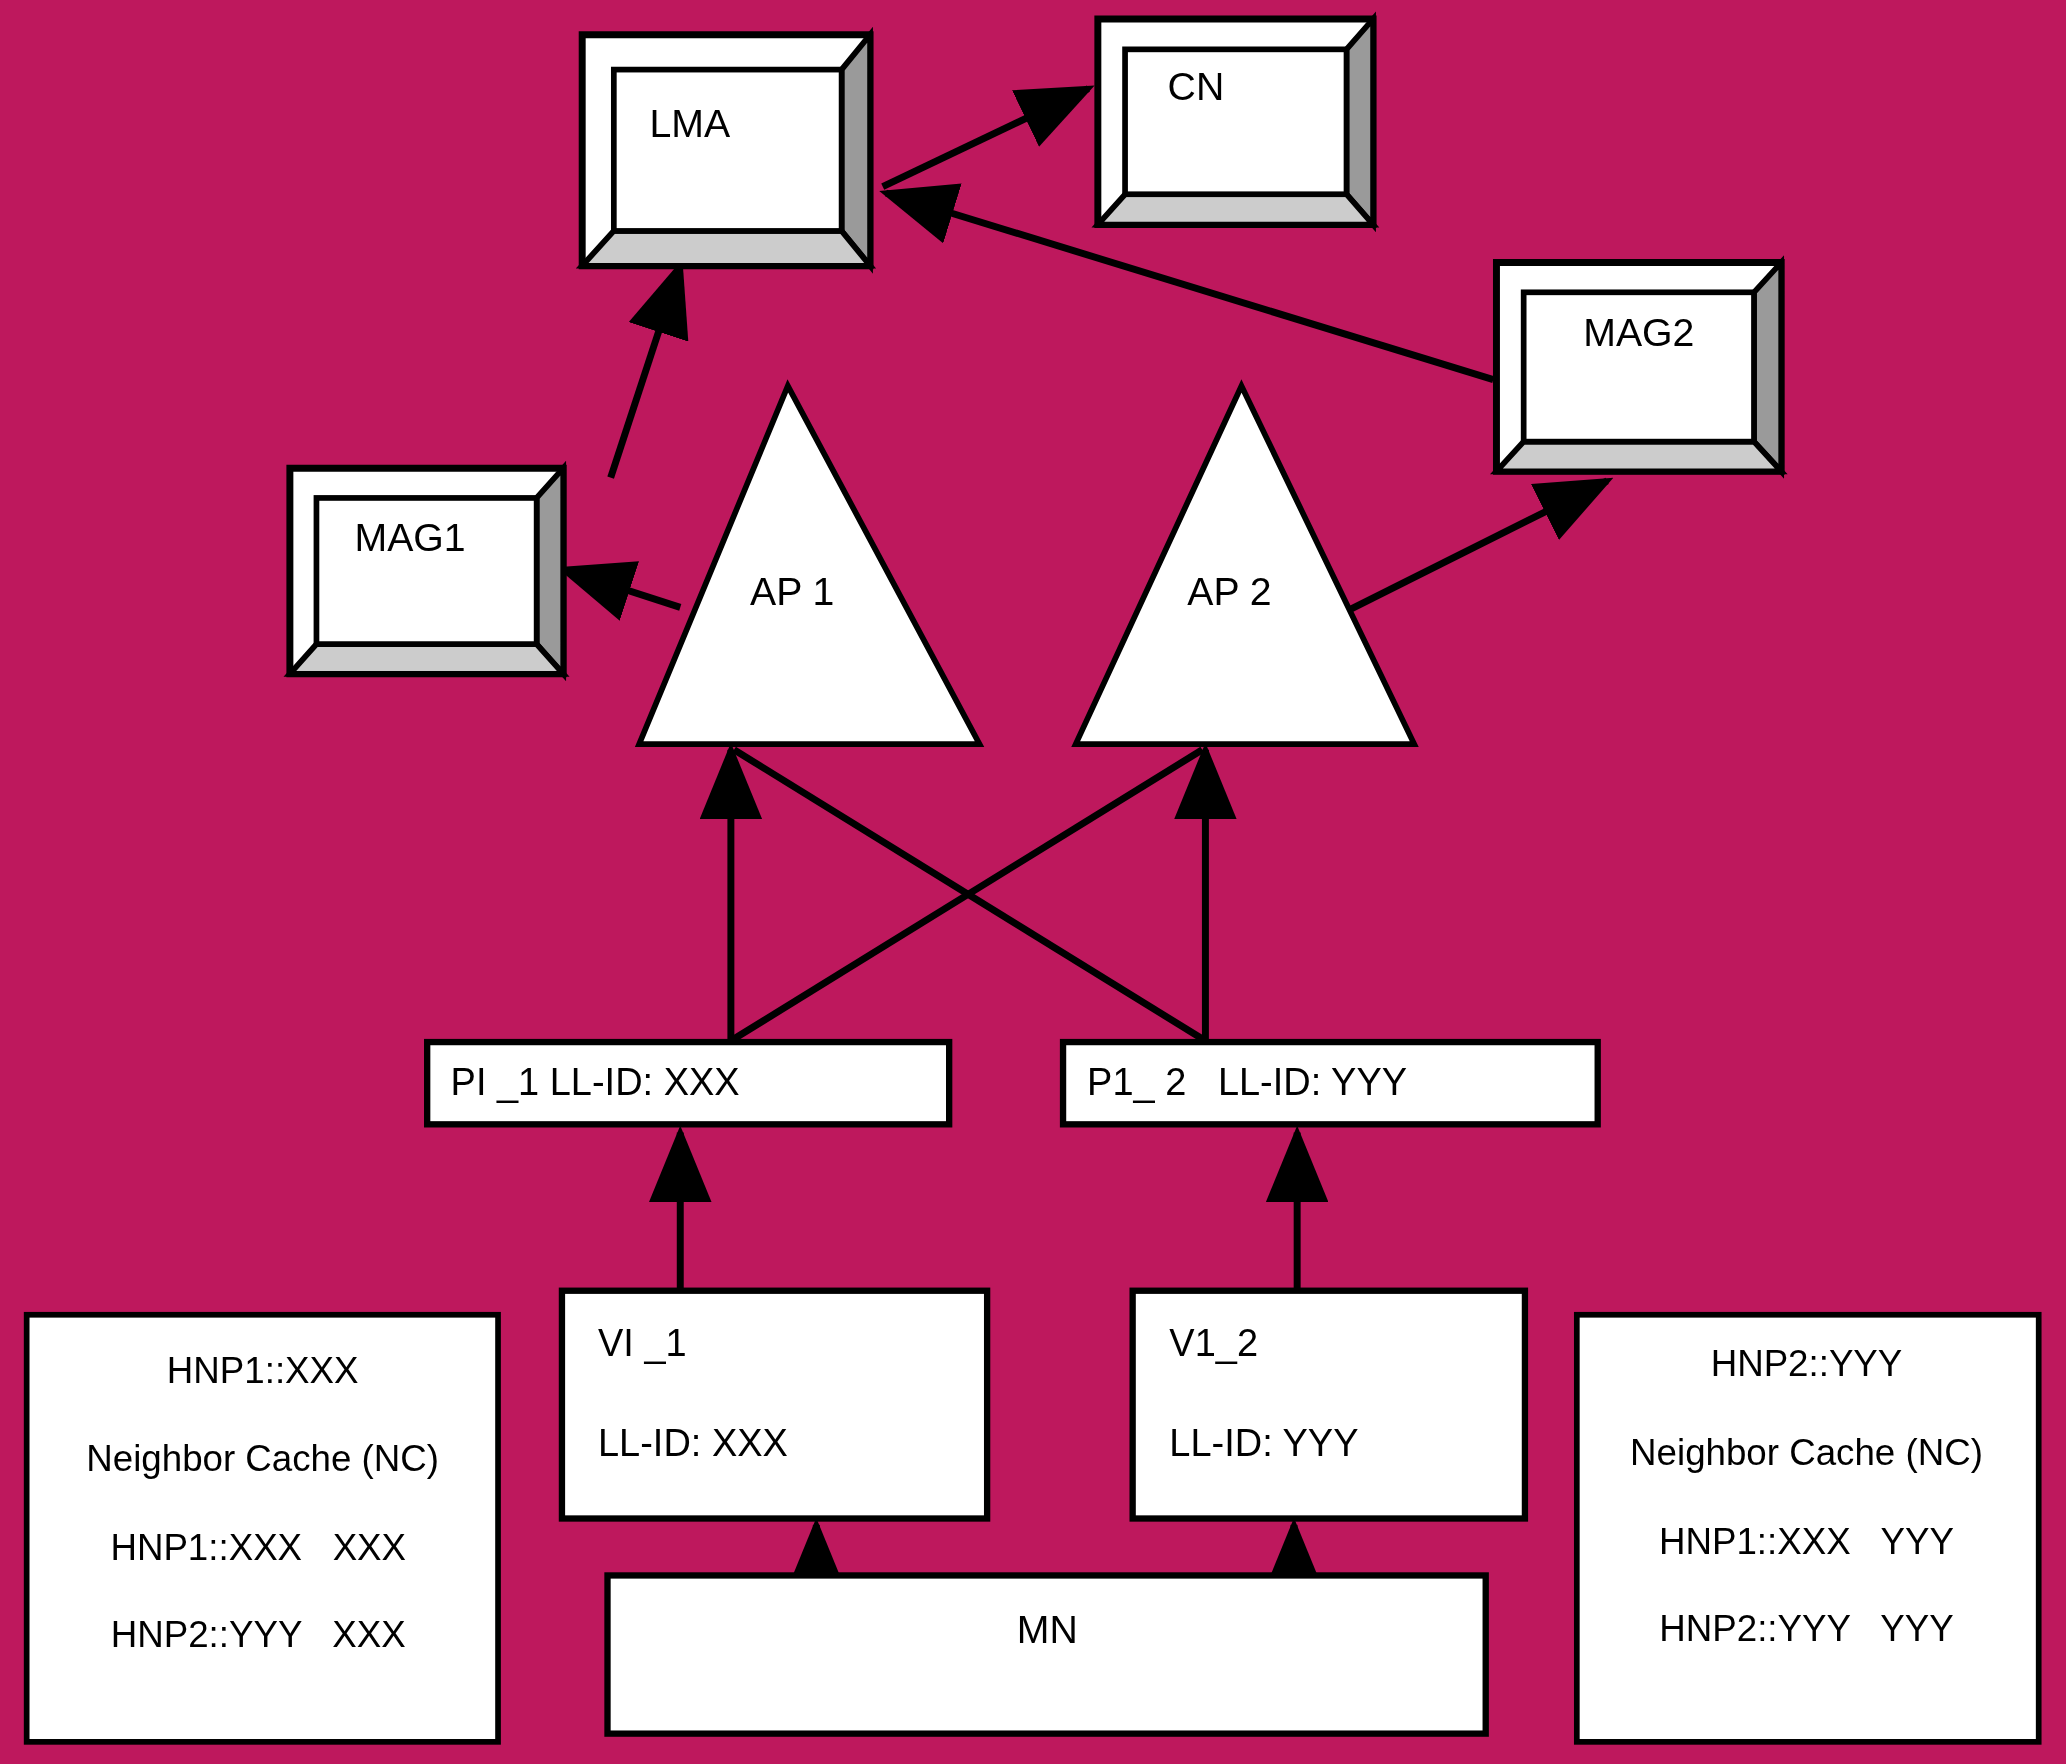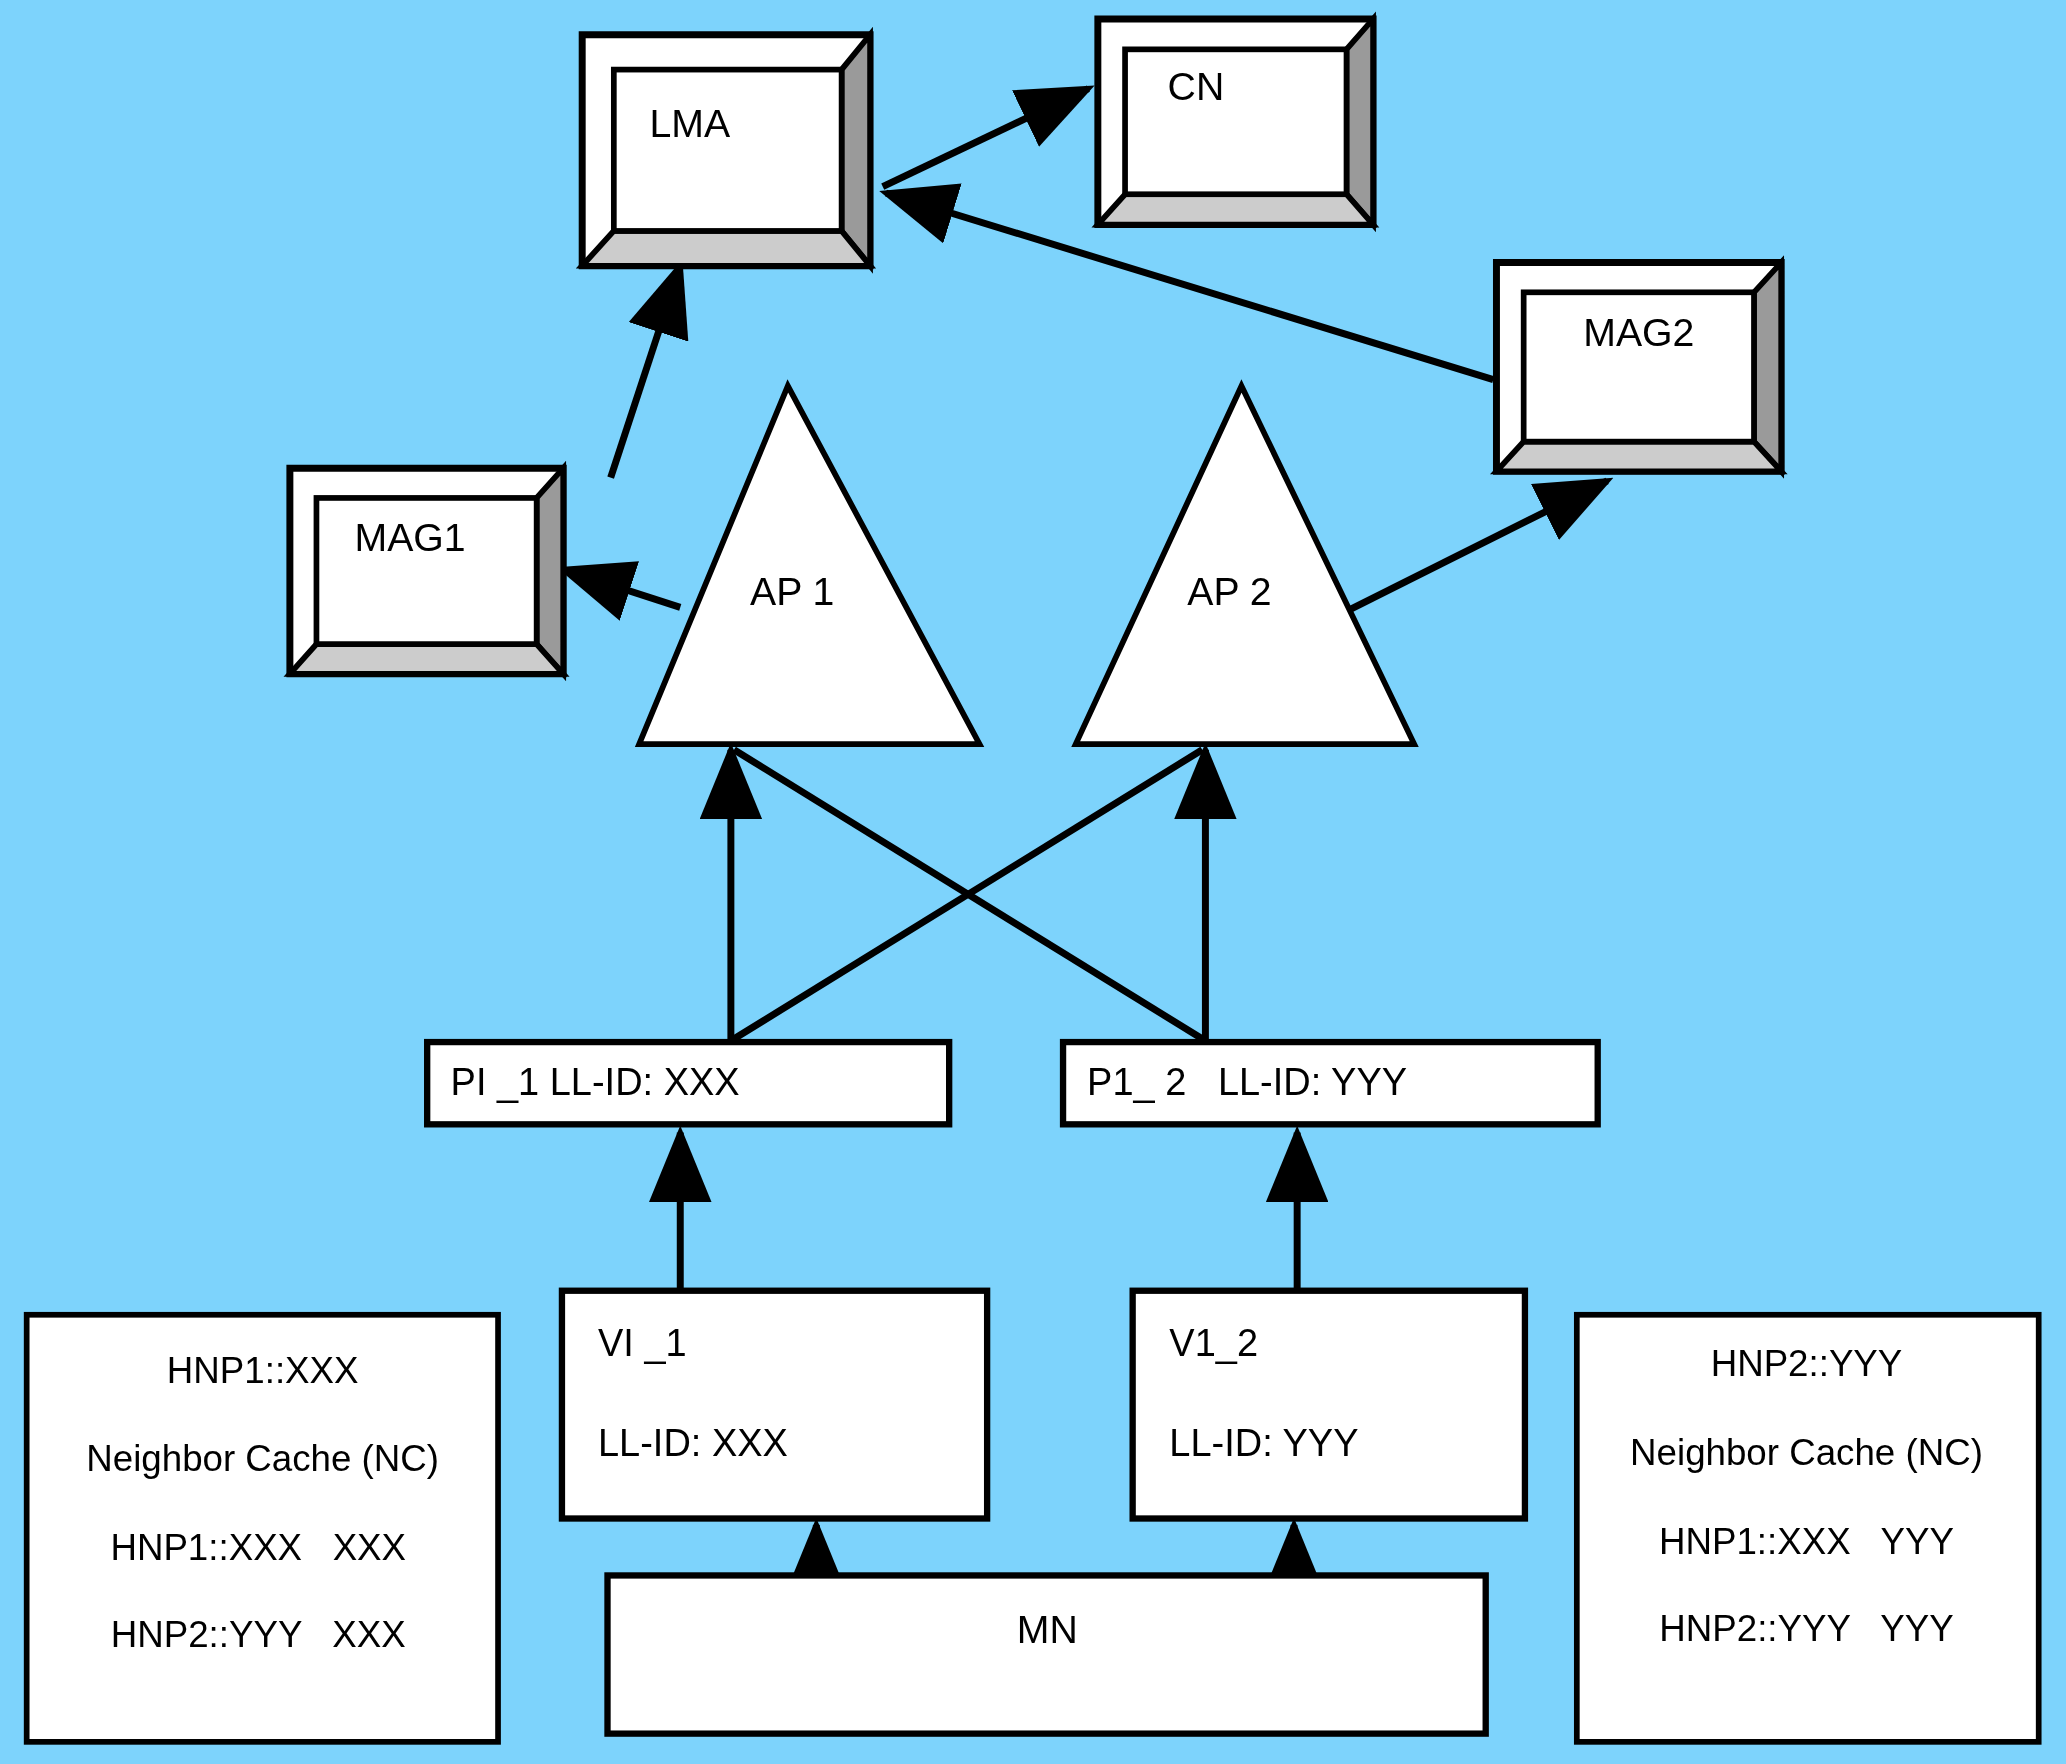--- a/index.html
+++ b/index.html
@@ -7,21 +7,21 @@
     padding: 0;
     background: #ffffff;
   }
   body {
     font-family: "Liberation Sans", sans-serif;
   }
   #canvas-wrap {
     position: relative;
     width: 2066px;
     height: 1764px;
-    background: #7dd3fc;
+    background: #be185d;
     overflow: hidden;
   }
   svg#diagram {
     position: absolute;
     left: 0;
     top: 0;
     width: 2066px;
     height: 1764px;
     display: block;
   }

